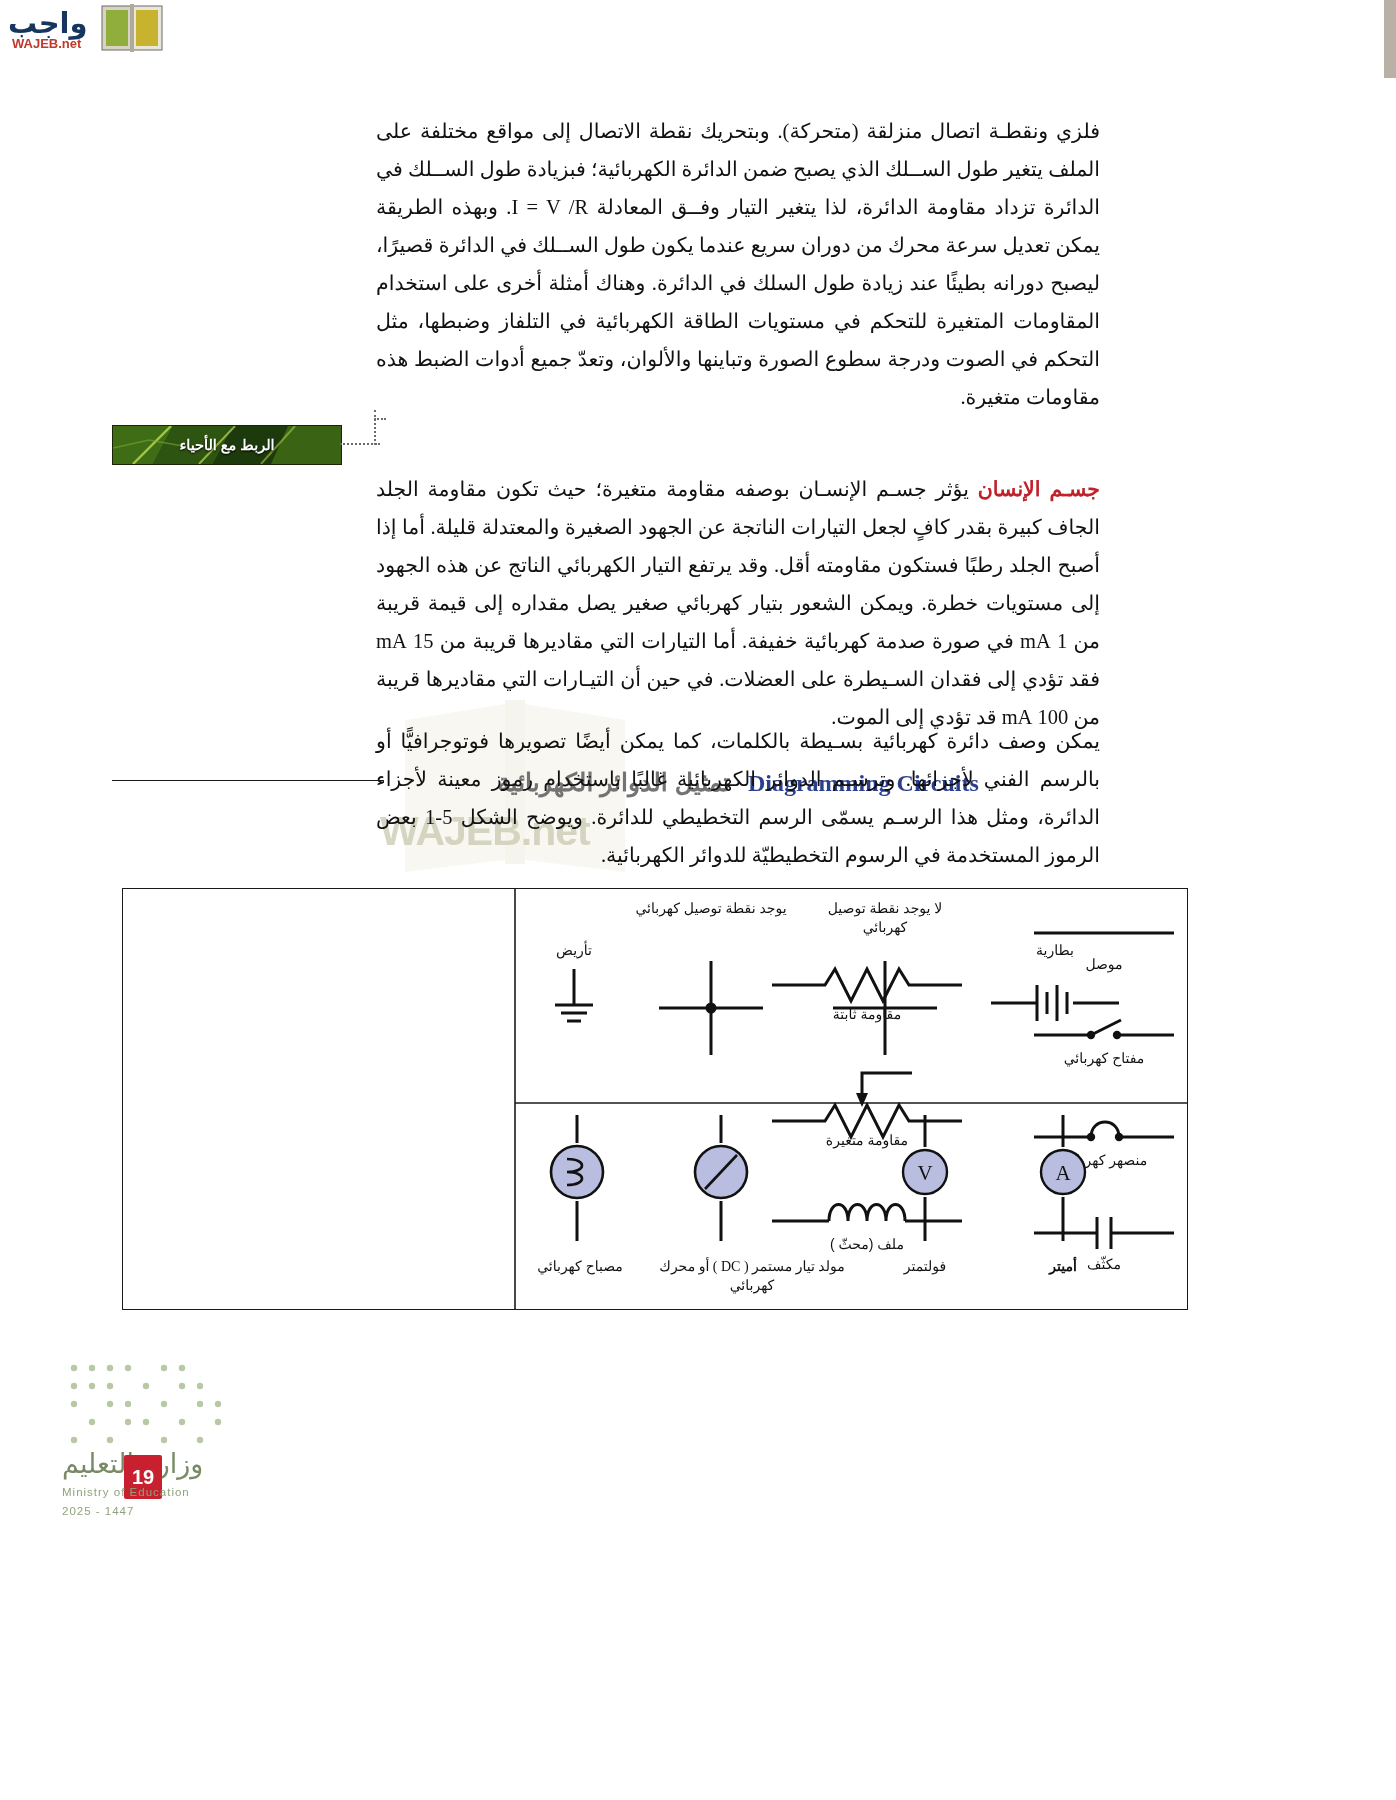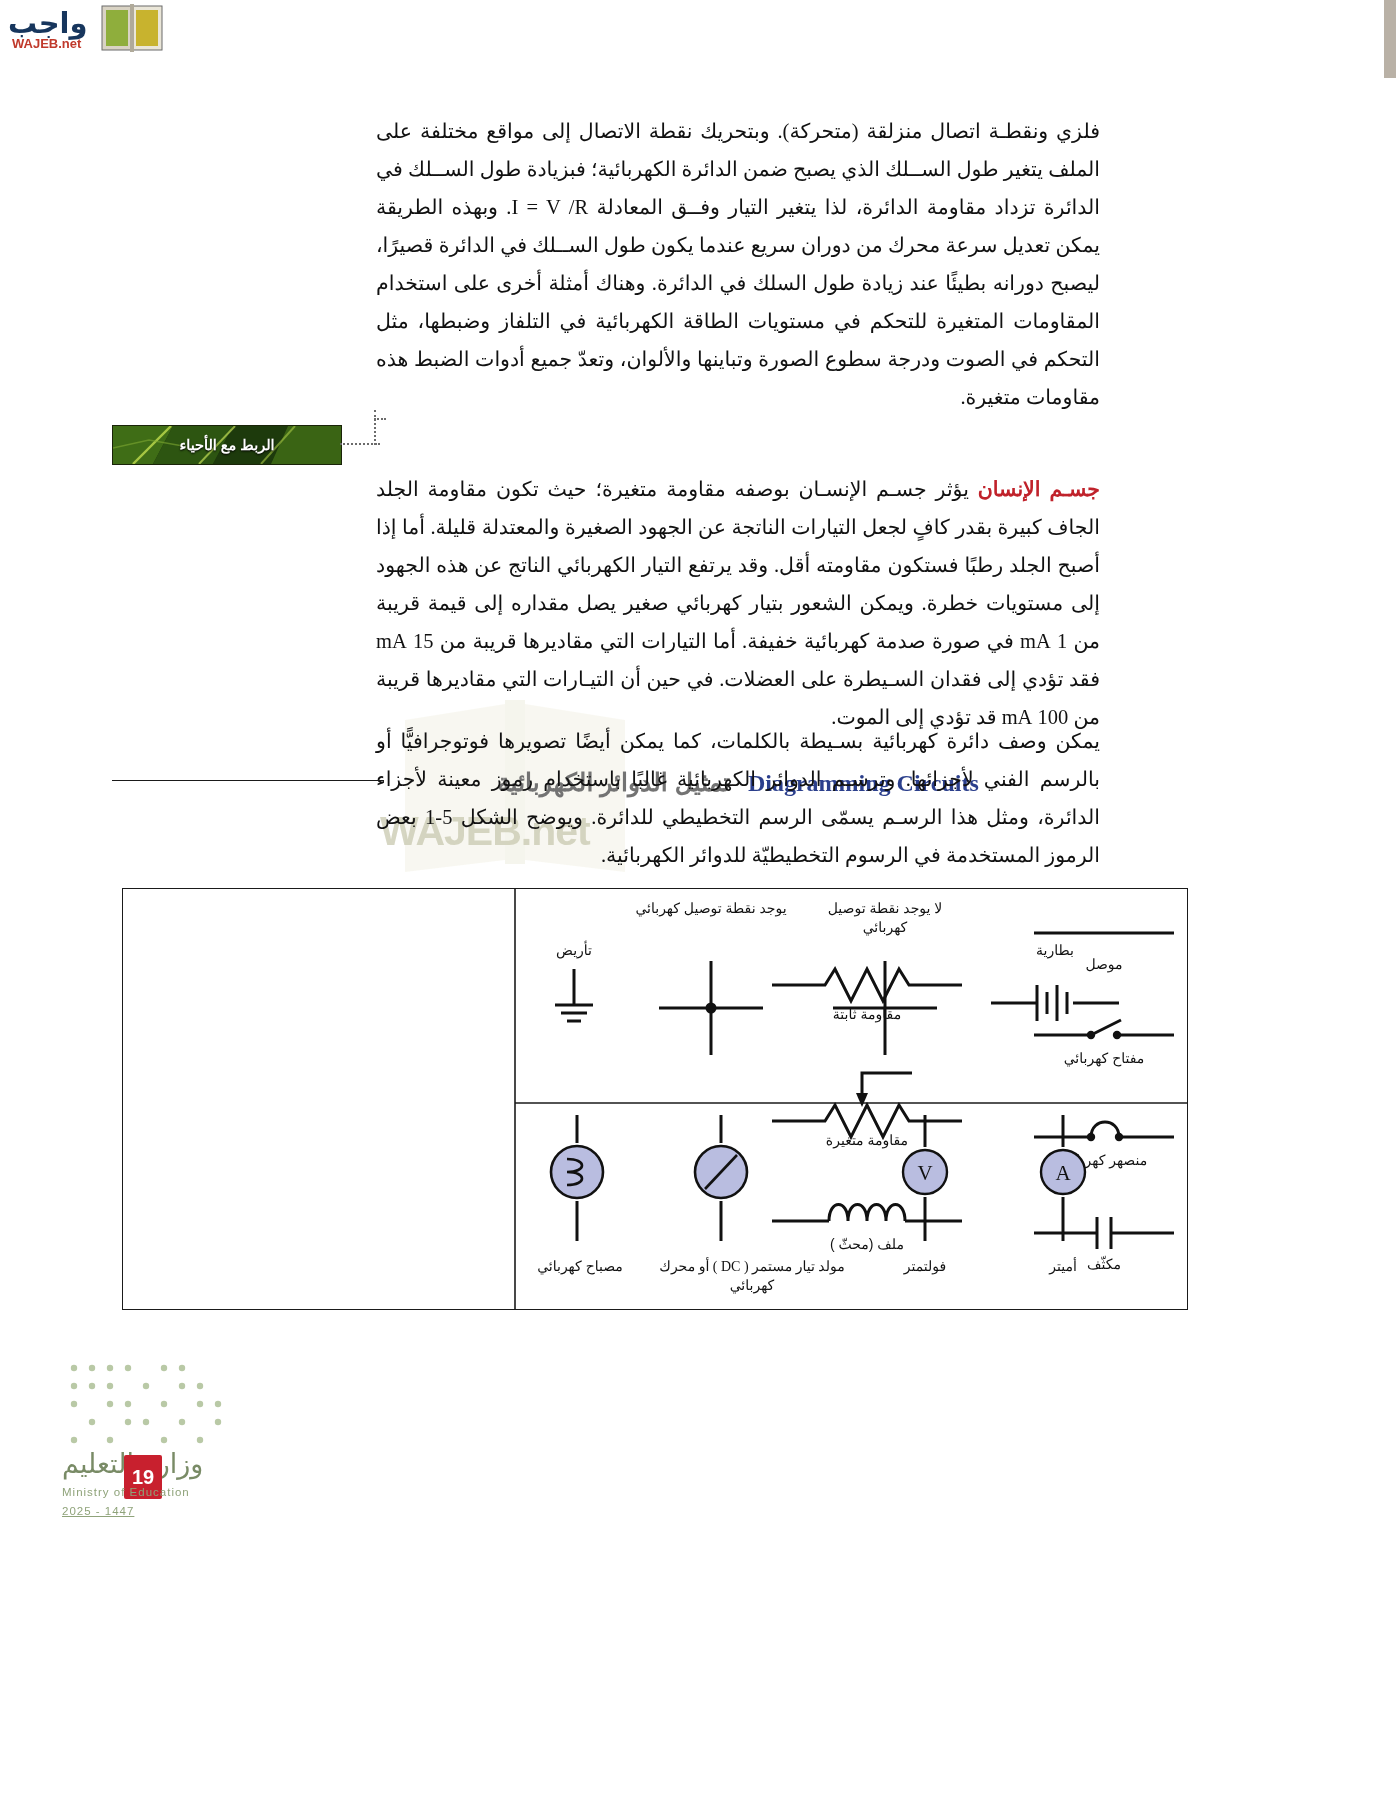--- a/index.html
+++ b/index.html
@@ -143,21 +143,21 @@
     direction:rtl;letter-spacing:0;opacity:.9;
   }
   .moe-en{
     position:absolute;left:62px;top:1486px;
     font-family:"Liberation Sans",sans-serif;font-size:11.5px;color:#8fa37a;
     letter-spacing:1px;direction:ltr;
   }
   .moe-yr{
     position:absolute;left:62px;top:1505px;
     font-family:"Liberation Sans",sans-serif;font-size:11.5px;color:#8fa37a;
-    letter-spacing:1px;direction:ltr;text-decoration:underline;
+    letter-spacing:1px;direction:ltr;
   }
   .dotgrid{position:absolute;left:66px;top:1360px;width:160px;height:86px;}
 </style>
 </head>
 <body>
 
 <div class="page">
 
   <div class="logo-wrap">
     <div class="logo-wajeb">
@@ -332,21 +332,21 @@
       <text x="50" y="65" text-anchor="middle" font-family="Liberation Serif, serif" font-size="21" fill="#111">V</text>
     </svg>
     <div class="lbl" style="left:762px;top:368px;width:80px;">فولتمتر</div>
 
     <svg class="symsvg" style="left:890px;top:226px;" width="100" height="146">
       <line x1="50" y1="0" x2="50" y2="32" stroke="#111" stroke-width="3"></line>
       <line x1="50" y1="82" x2="50" y2="126" stroke="#111" stroke-width="3"></line>
       <circle cx="50" cy="57" r="22" fill="#b9bde0" stroke="#111" stroke-width="2.4"></circle>
       <text x="50" y="65" text-anchor="middle" font-family="Liberation Serif, serif" font-size="21" fill="#111">A</text>
     </svg>
-    <div class="lbl" style="left:900px;top:368px;width:80px;">أميتر</div>
+    <div class="lbl" style="left:900px;top:368px;width:80px;font-weight:bold;">أميتر</div>
 
   </div>
 
   <svg class="dotgrid" viewBox="0 0 160 86">
     <g fill="#b9c9a6">
       <circle cx="8" cy="8" r="3.2"></circle>
         <circle cx="26" cy="8" r="3.2"></circle>
         <circle cx="44" cy="8" r="3.2"></circle>
       <circle cx="62" cy="8" r="3.2"></circle>
         <circle cx="98" cy="8" r="3.2"></circle>

